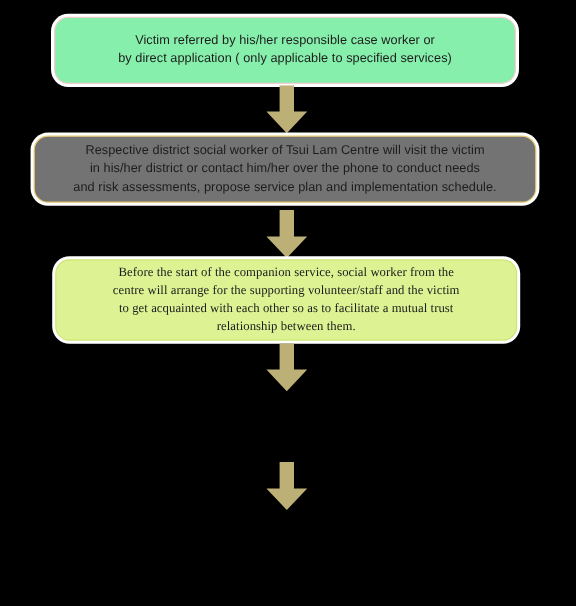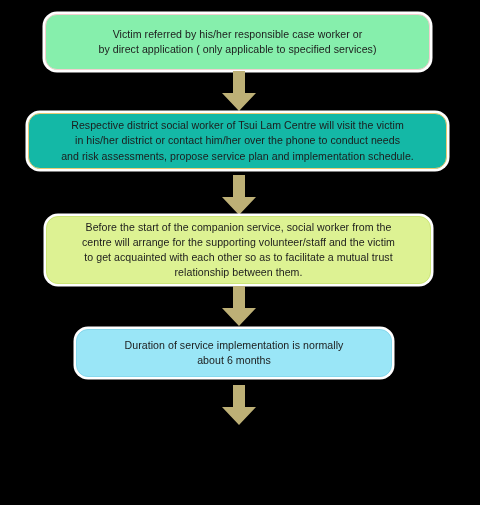--- a/index.html
+++ b/index.html
@@ -43,27 +43,28 @@
   }
 
   
   .node-referral {
     left: 45px;  top: 14px;  width: 385px; height: 56px;
     background: #86efac;
     border: 1px solid #f2cfcf;
   }
   .node-assessment {
     left: 28px;  top: 113px; width: 419px; height: 56px;
-    background: #14b8a6;
+    background: #737373;
     border: 1px solid #e9cb74;
   }
   .node-acquaint {
     left: 46px;  top: 216px; width: 385px; height: 68px;
     background: #ddf293;
     border: 1px solid #cde678;
+    font-family: Liberation Serif, serif;
   }
   .node-duration {
     left: 76px;  top: 329px; width: 316px; height: 48px;
     background: #9ae6f7;
     border: 1px solid #86d9ee;
   }
   .node-review {
     left: 51px;  top: 434px; width: 378px; height: 56px;
     background: #eec6f3;
     border: 1px solid #e2b3ea;
@@ -116,24 +117,20 @@
 to get acquainted with each other so as to facilitate a mutual trust
 relationship between them.</span>
   </div>
 
   <div class="arrow arrow-3">
     <svg viewBox="0 0 34 40" xmlns="http://www.w3.org/2000/svg" aria-hidden="true">
       <polygon points="11,0 23,0 23,22 34,22 17,40 0,22 11,22" fill="#bdb076"></polygon>
     </svg>
   </div>
 
-  <div class="node node-duration">
-    <span class="node-text">Duration of service implementation is normally
-about 6 months</span>
-  </div>
 
   <div class="arrow arrow-4">
     <svg viewBox="0 0 34 40" xmlns="http://www.w3.org/2000/svg" aria-hidden="true">
       <polygon points="11,0 23,0 23,22 34,22 17,40 0,22 11,22" fill="#bdb076"></polygon>
     </svg>
   </div>
 
 
 </div>
 

